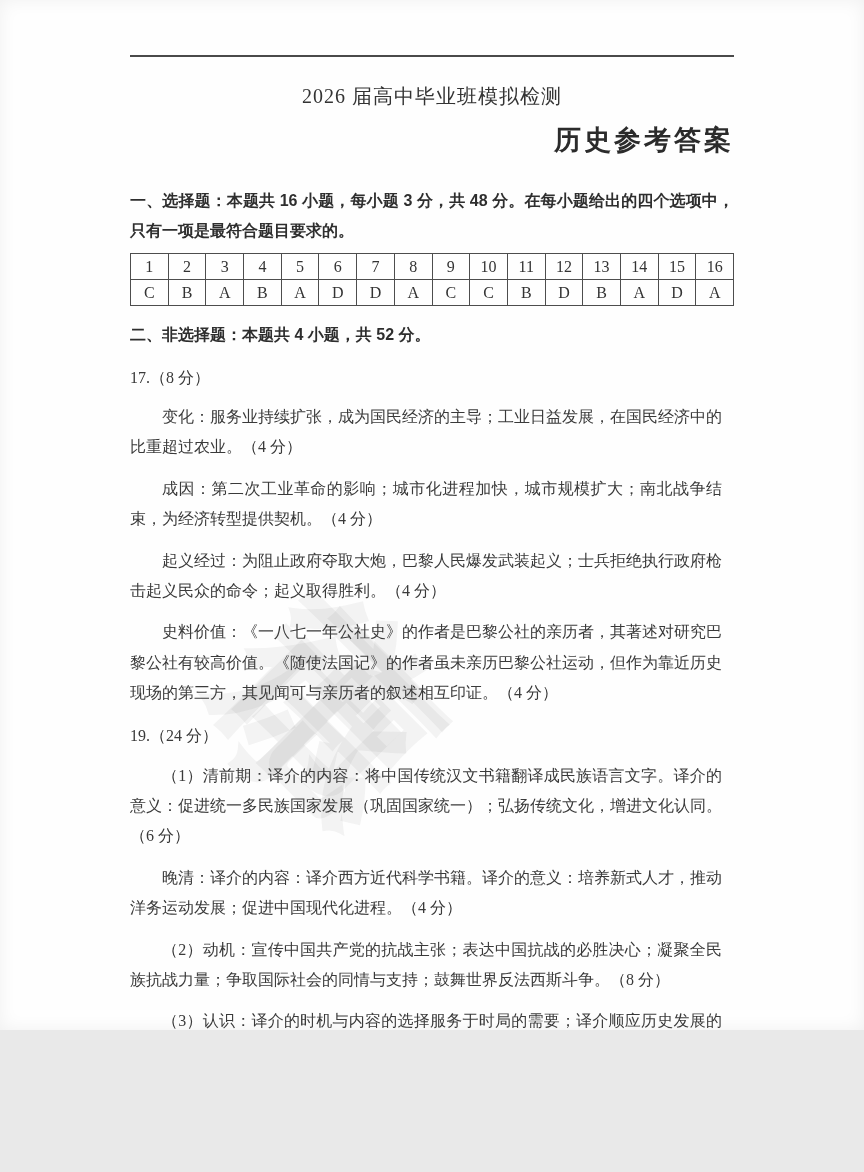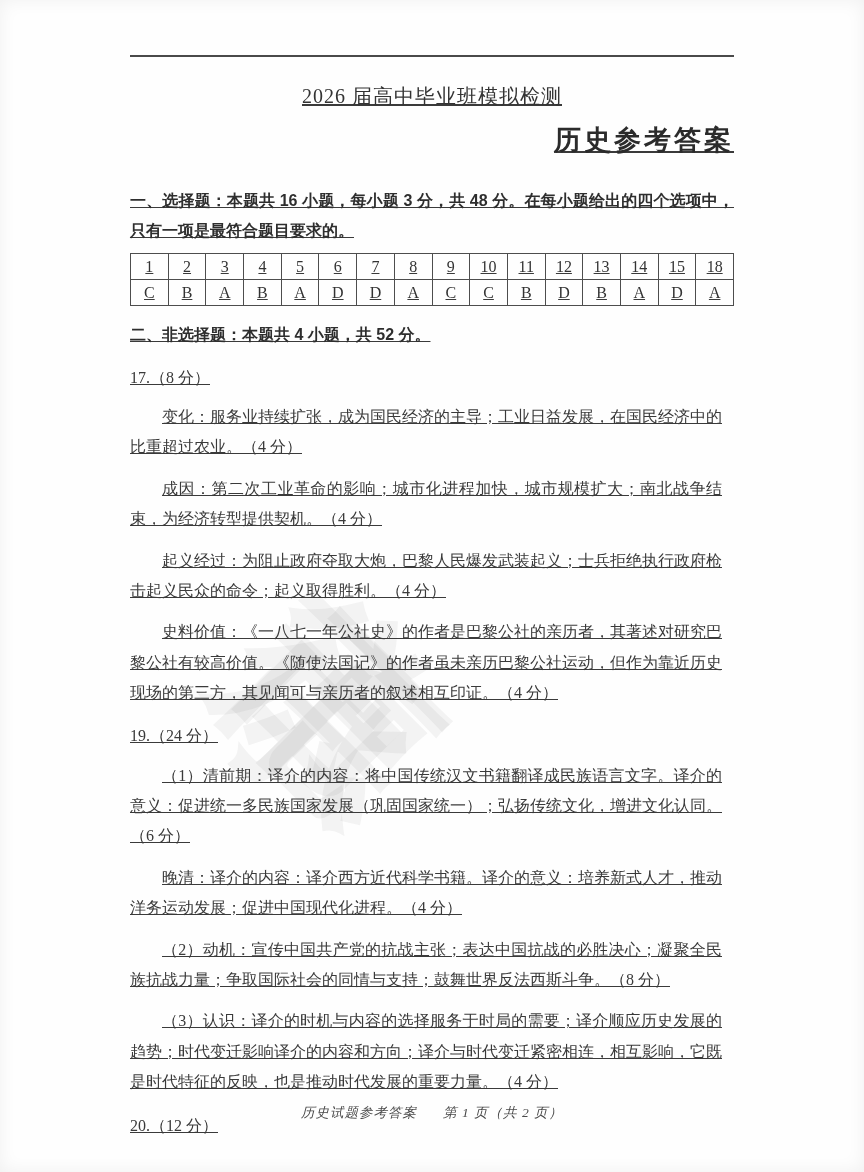--- a/index.html
+++ b/index.html
@@ -1,26 +1,25 @@
 <!DOCTYPE html>
 <html lang="zh"><head>
 <meta charset="utf-8">
 <style>
   html, body { margin: 0; padding: 0; background: #e9e9e9; }
   .page {
     position: relative;
     width: 864px;
-    height: 1172px;
+    height: 1030px;
     margin: 0 auto;
     background: #fefefe;
     overflow: hidden;
     box-shadow: inset 0 0 18px rgba(0,0,0,0.06);
     font-family: "Liberation Serif", "DejaVu Serif", serif;
     color: #3a3a3a;
-    text-decoration: underline;
   }
   .content {
     position: relative;
     padding: 0 130px;
     z-index: 2;
   }
   .rule {
     margin-top: 55px;
     border: none;
     border-top: 2px solid #4a4a4a;
@@ -143,21 +142,21 @@
             <td>6</td>
             <td>7</td>
             <td>8</td>
             <td>9</td>
             <td>10</td>
             <td>11</td>
             <td>12</td>
             <td>13</td>
             <td>14</td>
             <td>15</td>
-            <td>18</td>
+            <td>16</td>
           </tr>
         <tr>
             <td>C</td>
             <td>B</td>
             <td>A</td>
             <td>B</td>
             <td>A</td>
             <td>D</td>
             <td>D</td>
             <td>A</td>

